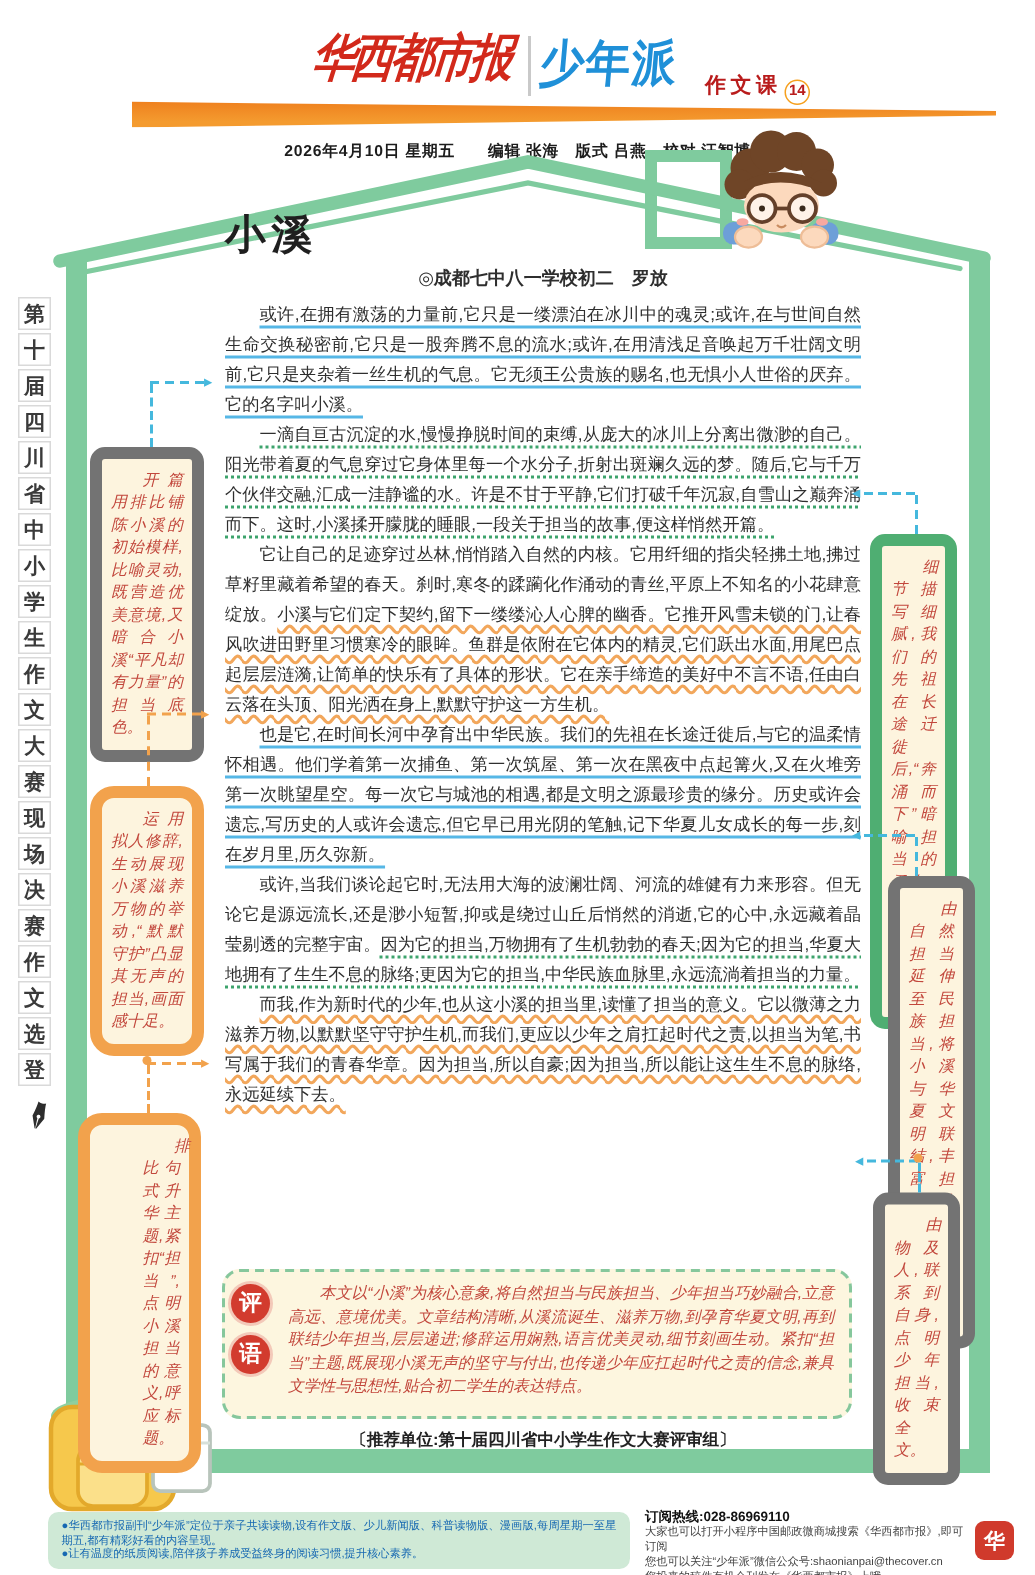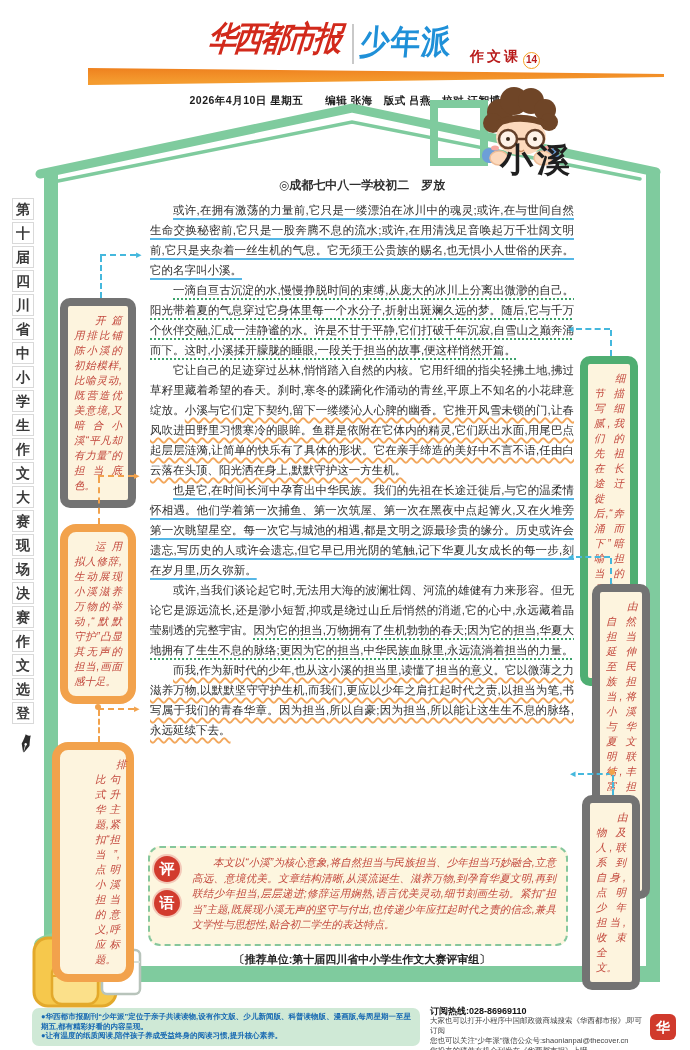--- a/index.html
+++ b/index.html
@@ -26,22 +26,22 @@
     font-size:10.5px; color:#1c1c1c; font-weight:bold; letter-spacing:0.5px; }
 
   
   .vbanner { position:absolute; left:12px; top:198px; width:24px; }
   .vchar { width:22px; height:22px; margin-bottom:2px; border:1px solid #d9d9d9; background:#fff;
     font-size:14px; font-weight:bold; color:#3a3a3a; text-align:center; line-height:21px; }
   .pen-icon { position:absolute; left:14px; top:728px; font-size:26px; color:#2d2d2d;
     transform:rotate(105deg); }
 
   
-  .essay-title { position:absolute; left:150px; top:138px; width:424px; text-align:right;
-    font-size:33px; font-weight:bold; color:#1f1f1f; letter-spacing:4px; }
+  .essay-title { position:absolute; left:150px; top:138px; width:424px; text-align:left;
+    font-size:27px; font-weight:bold; color:#1f1f1f; letter-spacing:4px; }
   .essay-byline { position:absolute; left:150px; top:177px; width:424px; text-align:center;
     font-size:12px; font-weight:bold; color:#2e2e2e; }
   .essay-body { position:absolute; left:150px; top:200px; width:424px; }
   .para { font-size:11.5px; line-height:20px; color:#2f2f2f; text-align:justify; text-indent:2em; }
   .u-blue   { text-decoration:underline; text-decoration-color:#56b7e6; text-decoration-thickness:1.5px;
     text-underline-offset:4px; text-decoration-skip-ink:none; }
   .u-green  { text-decoration:underline dotted #3da36c; text-decoration-thickness:2px;
     text-underline-offset:4px; text-decoration-skip-ink:none; }
   .u-orange { text-decoration:underline wavy #f2a75c; text-decoration-thickness:1.5px;
     text-underline-offset:3px; text-decoration-skip-ink:none; }
@@ -67,21 +67,21 @@
     font-style:italic; text-align:justify; text-indent:2em; }
   .seal { position:absolute; width:26px; height:26px; border-radius:50%; background:#d23b2e;
     color:#fff; font-weight:bold; font-size:15px; line-height:26px; text-align:center;
     box-shadow:0 0 0 2px #f3c9b9; }
   .recommend-line { position:absolute; left:150px; top:952px; width:424px; text-align:center;
     font-size:11px; font-weight:bold; color:#222; }
 
   
   .promo-box { position:absolute; left:32px; top:1008px; width:388px; height:38px;
     background:#cfe9d6; border-radius:7px; padding:4px 9px; font-size:7.5px; line-height:9.5px;
-    color:#1668b2; font-weight:bold; text-align:justify; overflow:hidden; }
+    color:#1668b2; font-weight:normal; text-align:justify; overflow:hidden; }
   .sub-box { position:absolute; left:430px; top:1006px; width:214px; font-size:7.5px;
     line-height:10px; color:#444; }
   .sub-hotline { font-size:9px; font-weight:bold; color:#111; }
   .footer-logo { position:absolute; left:650px; top:1014px; width:26px; height:26px;
     border-radius:6px; background:#d03a2c; color:#fff; font-size:14px; font-weight:bold;
     line-height:26px; text-align:center; }
 </style>
 </head>
 <body>
 

